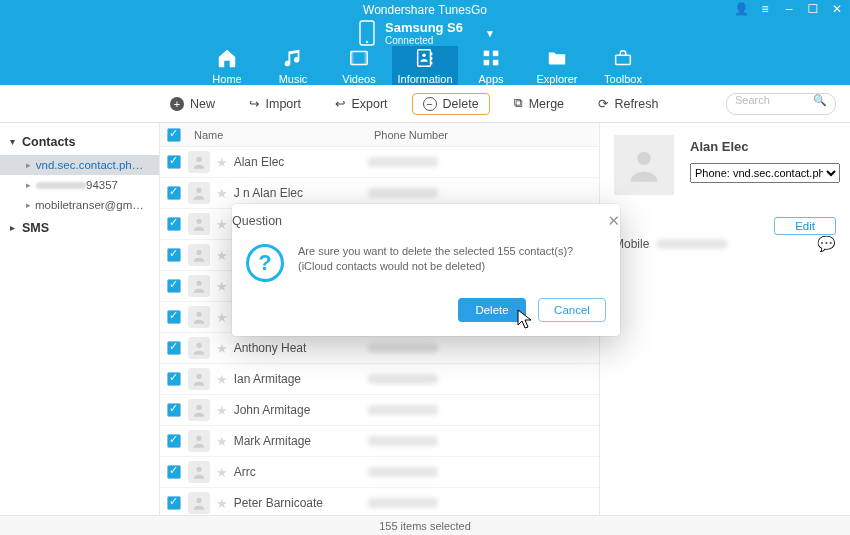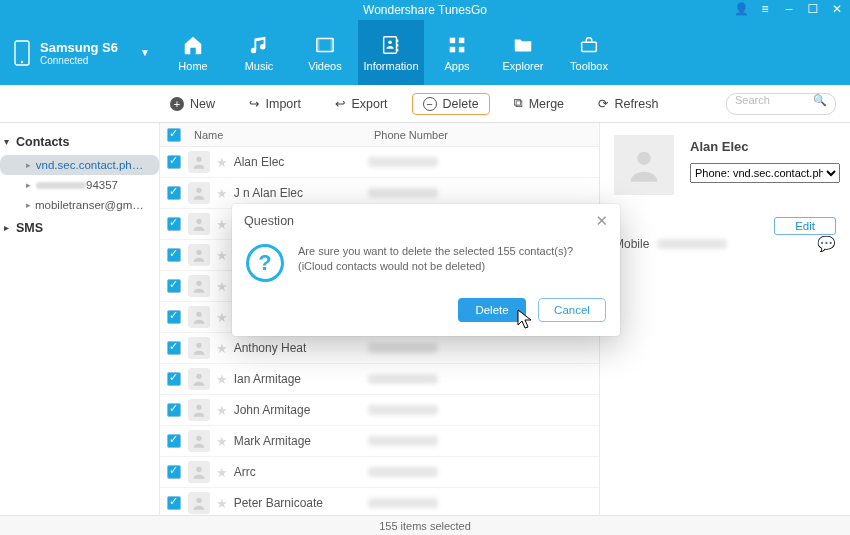--- a/index.html
+++ b/index.html
@@ -5,21 +5,21 @@
 * { margin: 0; padding: 0; box-sizing: border-box; font-family: "Segoe UI", Arial, sans-serif; }
 body { width: 850px; height: 535px; background: #eef1f4; overflow: hidden; position: relative; }
 
 
 .topbar { background: #1ba8e1; height: 85px; color: #fff; display: flex; flex-direction: column; }
 .titlebar { height: 20px; display: flex; align-items: center; position: relative; font-size: 12px; }
 .titlebar .title { flex: 1; text-align: center; }
 .titlebar .win-controls { position: absolute; right: 6px; top: 2px; display: flex; gap: 10px; }
 .win-controls span { width: 14px; text-align: center; cursor: pointer; }
 
-.header-row { display: flex; align-items: center; height: 65px; }
+.header-row { display: flex; align-items: center; height: 65px; flex-direction: column; }
 .device-box { width: 160px; padding-left: 14px; display: flex; align-items: center; gap: 10px; }
 .device-box .phone-icon svg { display: block; }
 .device-name { font-size: 13px; font-weight: 600; }
 .device-status { font-size: 10px; opacity: 0.9; }
 .device-chevron { margin-left: 12px; font-size: 10px; }
 
 .nav-tabs { display: flex; height: 65px; }
 .nav-tab { width: 66px; display: flex; flex-direction: column; align-items: center; justify-content: center; font-size: 11px; cursor: pointer; gap: 4px; }
 .nav-tab.active { background: #0a87c4; }
 .nav-tab svg { fill: #fff; }
@@ -28,24 +28,24 @@
 .toolbar { height: 38px; background: #fff; border-bottom: 1px solid #e2e2e2; display: flex; align-items: center; }
 .tool-left-pad { width: 160px; }
 .tool-btn { display: inline-flex; align-items: center; gap: 6px; padding: 4px 10px; font-size: 12.5px; color: #444; cursor: pointer; margin-right: 14px; }
 .tool-btn.highlight { border: 1.5px solid #f2a34a; border-radius: 4px; padding: 3px 10px; }
 .search-box { margin-left: auto; margin-right: 14px; border: 1px solid #d6d6d6; border-radius: 10px; height: 22px; width: 110px; display: flex; padding: 0 8px; color: #bbb; font-size: 11px; }
 .search-box .sicon { margin-left: auto; }
 
 
 .main { display: flex; height: calc(535px - 85px - 38px - 20px); background: #fff; }
 .sidebar { width: 160px; border-right: 1px solid #eaeaea; padding-top: 6px; }
-.side-group { font-size: 12.5px; color: #333; padding: 6px 4px; cursor: pointer; }
+.side-group { font-size: 12.5px; color: #333; padding: 6px 10px; cursor: pointer; }
 .side-group::before { content: "▾"; display: inline-block; width: 12px; font-size: 10px; color: #444; transform: translateY(-1px); }
 .side-group.collapsed::before { content: "▸"; }
-.side-item { font-size: 11.5px; color: #555; padding: 4px 10px 4px 26px; cursor: pointer; display: flex; align-items: center; border-radius: 7px; }
+.side-item { font-size: 11.5px; color: #555; padding: 4px 10px 4px 26px; cursor: pointer; display: flex; align-items: center; }
 .side-item::before { content: "▸"; display: inline-block; width: 10px; font-size: 9px; color: #888; }
 .side-item.active { background: #d8dde2; color: #1b6fb3; }
 .side-item span.label { white-space: nowrap; overflow: hidden; text-overflow: ellipsis; max-width: 120px; display: inline-block; }
 .side-item .blurchip { display: inline-block; width: 50px; height: 7px; background: #dcdcdc; border-radius: 3px; vertical-align: middle; filter: blur(1px); }
 
 .list-col { flex: 1; display: flex; flex-direction: column; border-right: 1px solid #eaeaea; overflow: hidden; }
 .list-head { height: 24px; display: flex; align-items: center; font-size: 11px; color: #666; background: #fafafa; border-bottom: 1px solid #eee; }
 .hdr-check { width: 28px; display: flex; justify-content: center; }
 .hdr-name { width: 186px; padding-left: 6px; }
 .hdr-phone { flex: 1; }
@@ -69,21 +69,21 @@
 .detail .field-row { clear: both; display: flex; align-items: center; gap: 8px; margin-top: 24px; }
 .detail .field-row .blurval { width: 70px; height: 10px; background: #e6e6e6; border-radius: 4px; filter: blur(2px); }
 .detail .bubble { color: #1ba8e1; font-size: 15px; }
 
 
 .statusbar { height: 20px; background: #f7f7f7; border-top: 1px solid #e6e6e6; font-size: 11px; color: #6a6a6a; text-align: center; line-height: 20px; }
 
 
 .overlay { position: absolute; inset: 0; background: transparent; }
 .dialog { position: absolute; left: 232px; top: 204px; width: 388px; background: #fff; border-radius: 4px; box-shadow: 0 10px 35px rgba(0,0,0,0.25), 0 0 0 1px rgba(0,0,0,0.04); }
-.dialog .dlg-head { display: flex; align-items: center; padding: 8px 12px; font-size: 12.5px; color: #555; }
+.dialog .dlg-head { display: flex; align-items: center; padding: 8px 0; font-size: 12.5px; color: #555; }
 .dialog .dlg-close { margin-left: auto; color: #999; cursor: pointer; font-size: 15px; }
 .dialog .dlg-body { display: flex; padding: 6px 14px 16px; gap: 14px; }
 .dialog .qmark { width: 38px; height: 38px; border: 3px solid #22b3e9; border-radius: 50%; color: #22b3e9; font-weight: 700; font-size: 22px; display: flex; align-items: center; justify-content: center; flex: 0 0 38px; }
 .dialog .qtext { font-size: 11px; color: #666; line-height: 1.4; }
 .dialog .dlg-foot { display: flex; justify-content: flex-end; gap: 12px; padding: 0 14px 14px; }
 .dialog button { height: 24px; width: 68px; border-radius: 4px; font-size: 11.5px; cursor: pointer; }
 .dialog .primary { background: #2a9fe6; color: #fff; border: none; }
 .dialog .secondary { background: #fff; color: #2a9fe6; border: 1px solid #7fc4ea; }
 
 .cursor { position: absolute; left: 517px; top: 309px; pointer-events: none; }

